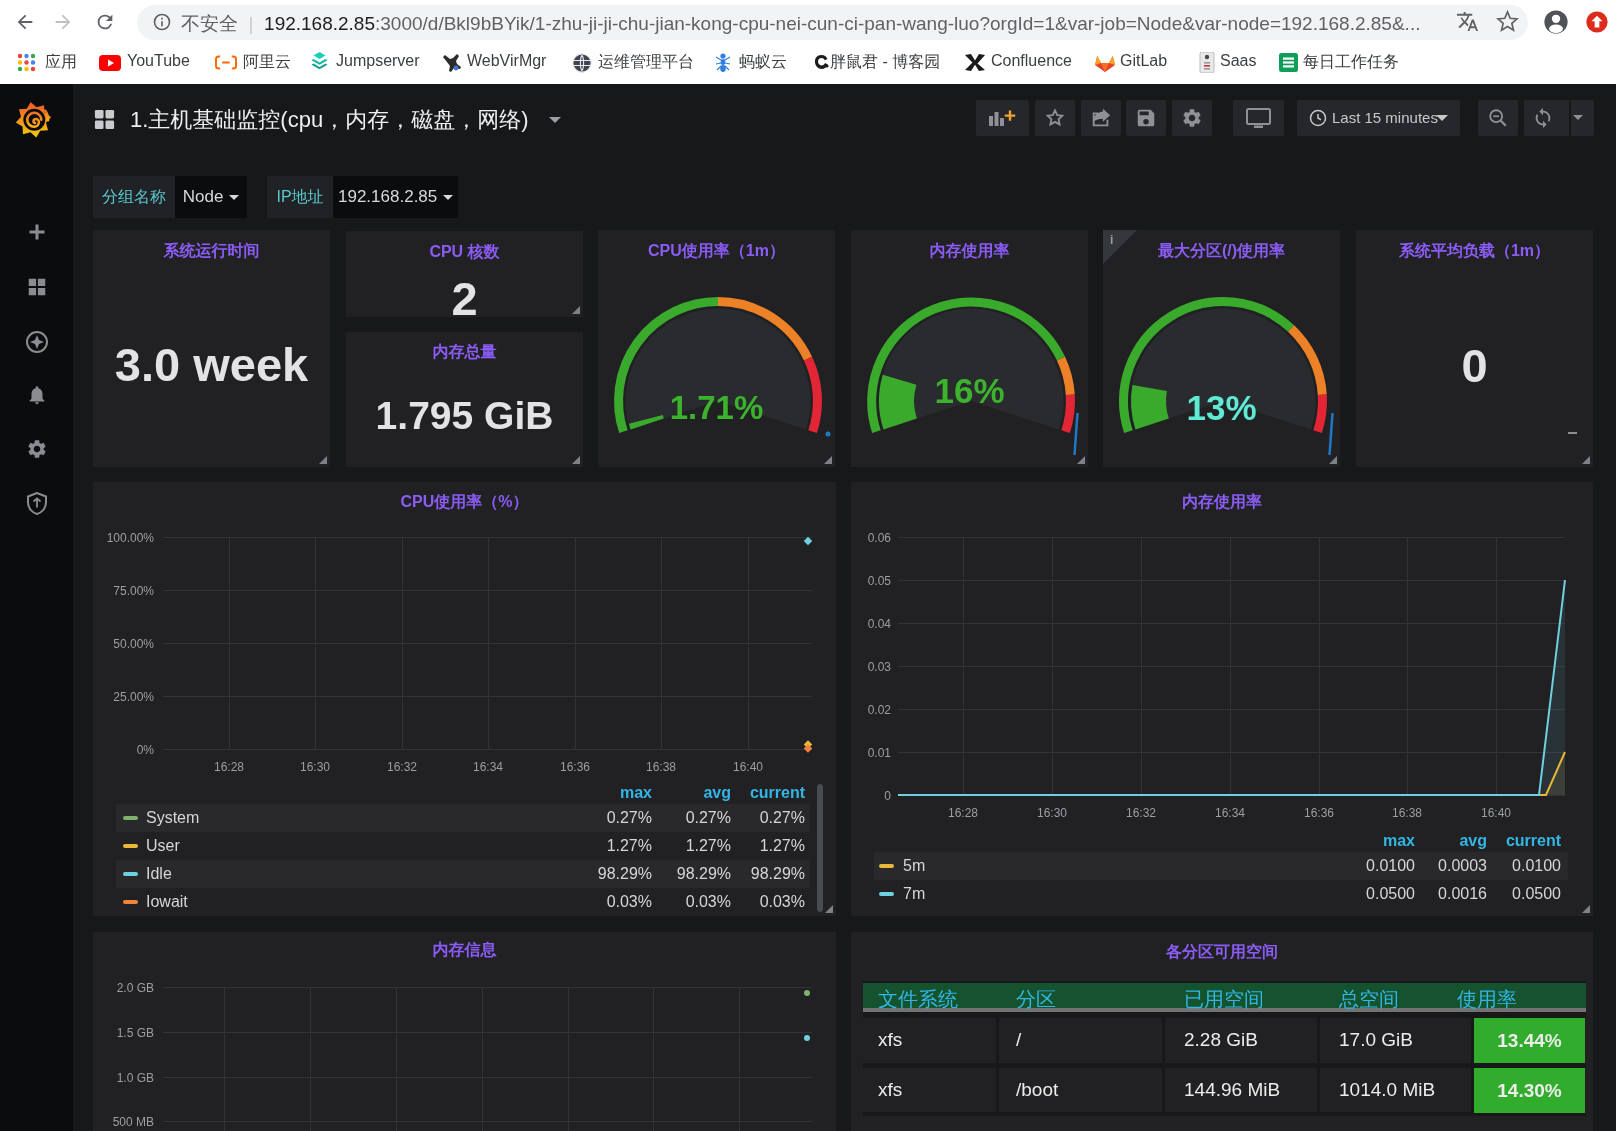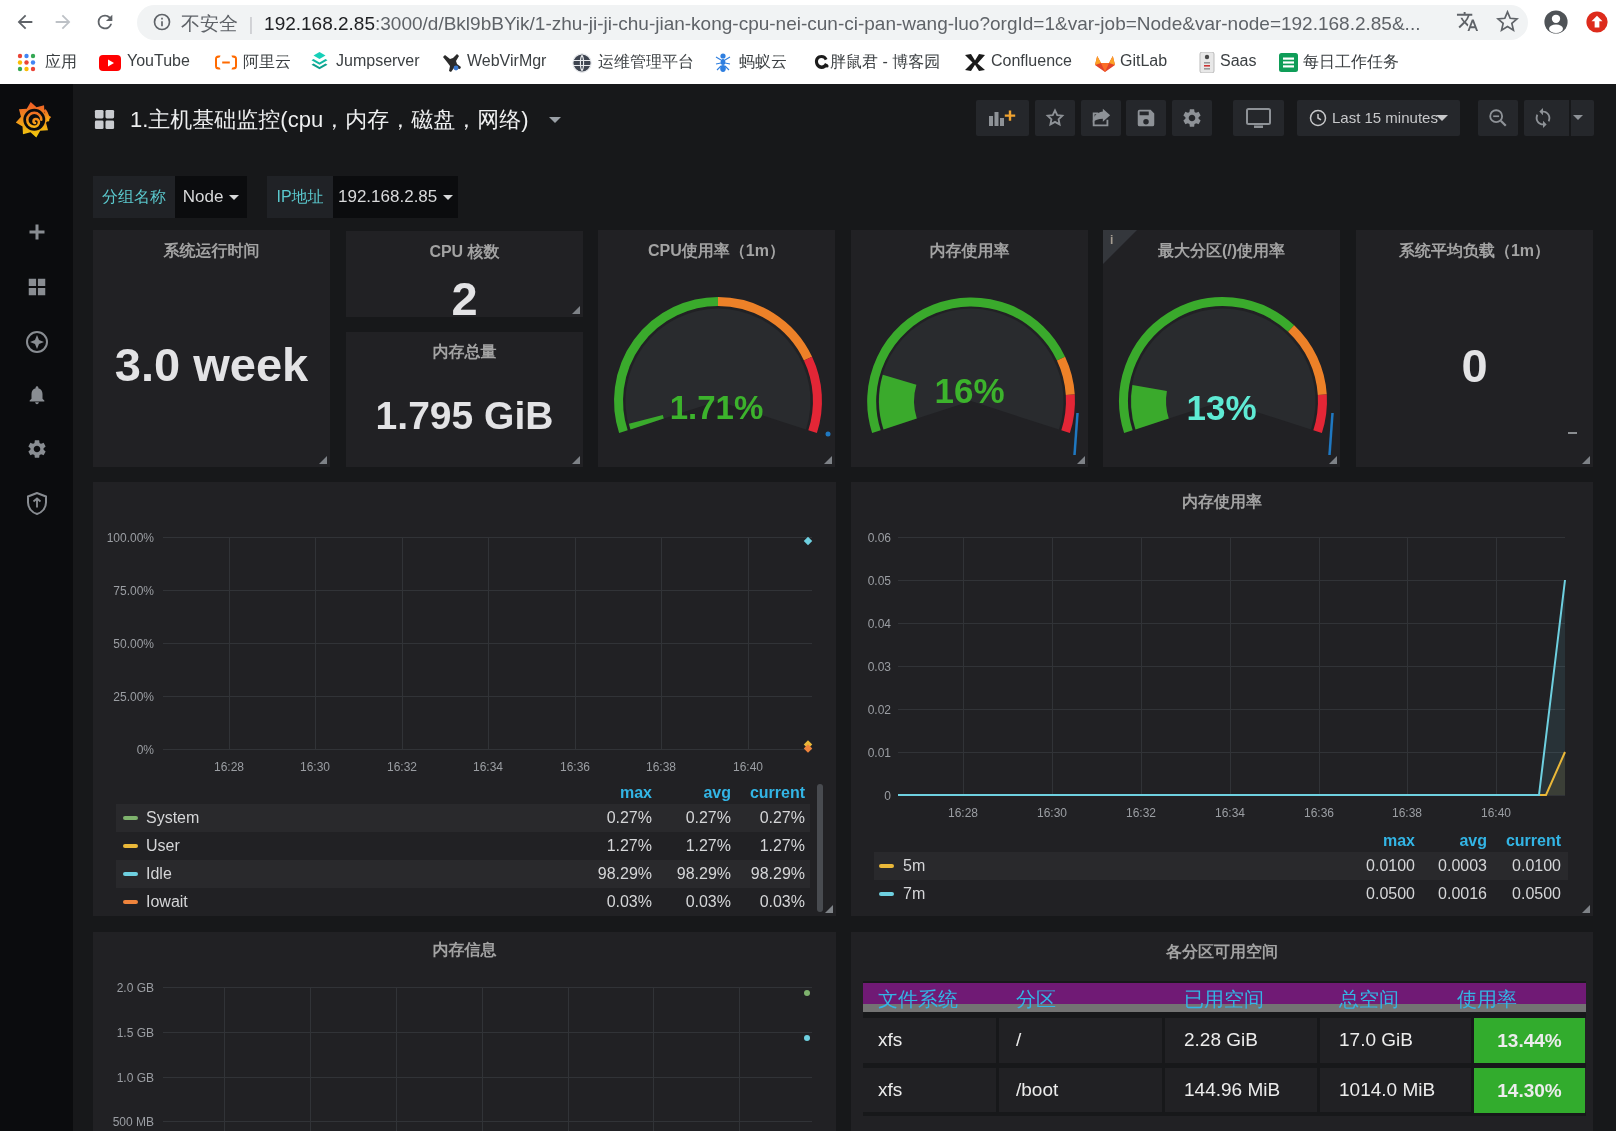--- a/index.html
+++ b/index.html
@@ -11,21 +11,21 @@
 
 #chrome { position:absolute; left:0; top:0; width:1616px; height:84px; background:#ffffff; }
 #omnibox { position:absolute; left:137px; top:5px; width:1391px; height:35px; background:#f1f3f4; border-radius:18px; }
 .url { font-size:19px; color:#5f6368; white-space:nowrap; }
 .bm { position:absolute; top:52px; font-size:16px; color:#3c4043; white-space:nowrap; }
 
 
 #app { position:absolute; left:0; top:84px; width:1616px; height:1047px; background:#17181a; }
 #sidebar { position:absolute; left:0; top:0; width:73px; height:1047px; background:#0b0c0e; }
 .panel { position:absolute; background:#212124; }
-.ptitle { position:absolute; left:0; right:0; text-align:center; font-size:16px; font-weight:700; color:#a3a3a3; }
+.ptitle { position:absolute; left:0; right:0; text-align:center; font-size:16px; font-weight:700; color:#8b5cf6; }
 .bigval { position:absolute; left:0; right:0; text-align:center; font-weight:700; color:#e3e3e5; }
 .corner { position:absolute; right:3px; bottom:3px; width:0; height:0; border-bottom:8px solid #7e8287; border-left:8px solid transparent; }
 .navbtn { position:absolute; top:16px; height:36px; background:#25272b; border-radius:2px; }
 svg { display:block; }
 .axlbl { font-size:12px; fill:#9b9ea3; }
 </style>
 </head>
 <body>
 <div id="root">
 
@@ -322,20 +322,21 @@
   </div>
 
   <div class="panel" style="left:1356px;top:146px;width:237px;height:237px">
     <div class="ptitle" style="top:11px">系统平均负载（1m）</div>
     <div class="bigval" style="top:108px;font-size:47px">0</div>
     <div class="abs" style="left:212px;top:202px;width:9px;height:2px;background:#8a8d90"></div>
     <div class="corner"></div>
   </div>
 
   <div class="panel" style="left:93px;top:398px;width:743px;height:434px">
+    <div class="ptitle" style="top:10px">CPU使用率（%）</div>
     <svg class="abs" style="left:0;top:0" width="743" height="310" viewBox="0 0 743 310">
       <g stroke="#313337" stroke-width="1">
         <path d="M70 55.5H719 M70 108.5H719 M70 161.5H719 M70 214.5H719 M70 267.5H719"></path>
         <path d="M136.5 55V267 M222.5 55V267 M309.5 55V267 M395.5 55V267 M482.5 55V267 M568.5 55V267 M655.5 55V267"></path>
       </g>
       <g class="axlbl" text-anchor="end">
         <text x="61" y="60">100.00%</text>
             <text x="61" y="113">75.00%</text>
             <text x="61" y="166">50.00%</text>
             <text x="61" y="219">25.00%</text>
@@ -447,21 +448,21 @@
             <text x="61" y="150">1.0 GB</text>
             <text x="61" y="194">500 MB</text>
       </g>
       <circle cx="714" cy="61" r="3" fill="#7eb26d"></circle>
       <circle cx="714" cy="106" r="3" fill="#6ed0e0"></circle>
     </svg>
   </div>
 
   <div class="panel" style="left:851px;top:848px;width:742px;height:199px">
     <div class="ptitle" style="top:10px">各分区可用空间</div>
-    <div class="abs" style="left:12px;top:49px;width:723px;height:31px;background:#701a75;border-top:2px solid #17181a;border-bottom:8px solid #737373;font-size:20px;font-weight:500;color:#33b5e5">
+    <div class="abs" style="left:12px;top:49px;width:723px;height:31px;background:#14532d;border-top:2px solid #17181a;border-bottom:4px solid #737373;font-size:20px;font-weight:500;color:#33b5e5">
       <div class="abs" style="left:15px;top:3px">文件系统</div>
       <div class="abs" style="left:153px;top:3px">分区</div>
       <div class="abs" style="left:321px;top:3px">已用空间</div>
       <div class="abs" style="left:476px;top:3px">总空间</div>
       <div class="abs" style="left:594px;top:3px;width:112px;text-align:left">使用率</div>
     </div>
     <div class="abs" style="left:12px;top:80px;width:723px;height:6px;background:#17181a"></div>
     <div class="abs" style="left:12px;top:131px;width:723px;height:5px;background:#17181a"></div>
     <div class="abs" style="left:12px;top:180px;width:723px;height:4px;background:#17181a"></div>
     <div class="abs" style="left:12px;top:86px;width:723px;height:45px;font-size:19px;color:#ececec">

